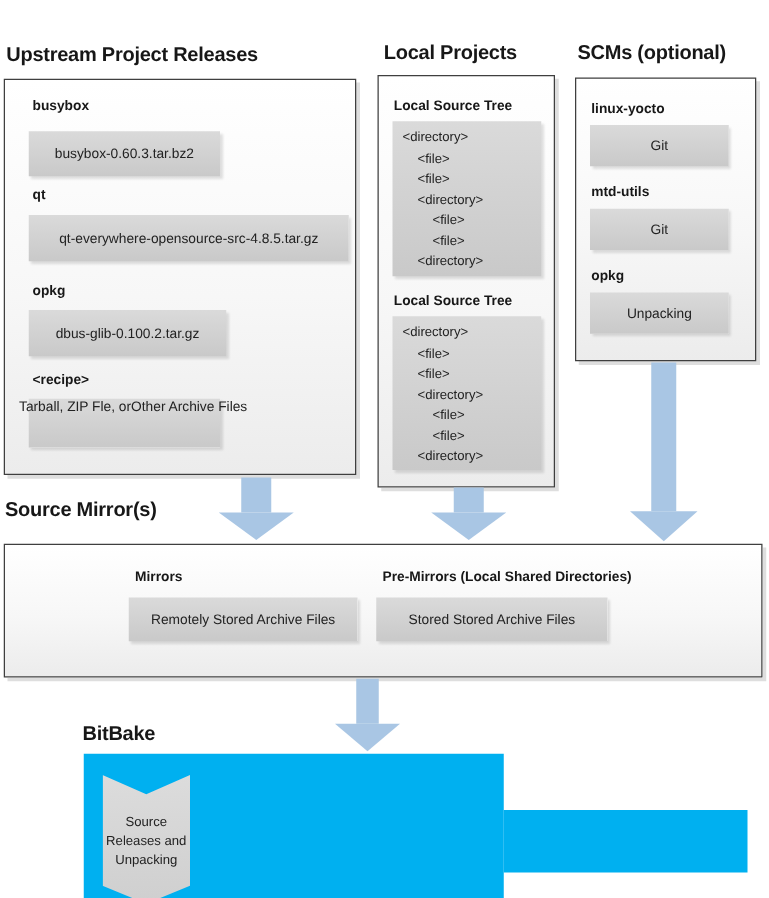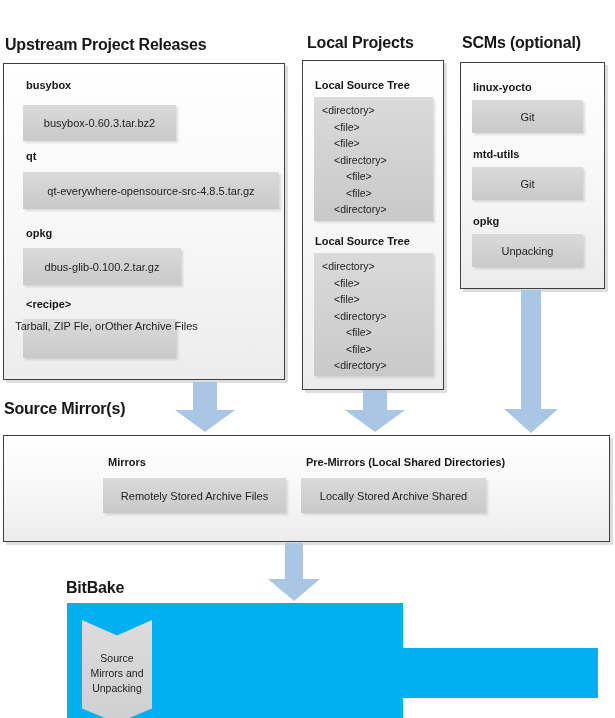--- a/index.html
+++ b/index.html
@@ -108,30 +108,30 @@
   <div class="arrow" style="left:504px;top:260px;width:54px;height:143px;">
     <div class="stem" style="width:20px;"></div>
     <div class="head" style="border-left-width:27px;border-right-width:27px;border-top-width:24px;"></div>
   </div>
 
   <div class="outer-box" style="left:3px;top:405px;width:607px;height:107px;">
     <div class="lbl" style="left:104px;top:20px;">Mirrors</div>
     <div class="gbox" style="left:99px;top:42px;width:183px;height:35px;text-align:right;">Remotely Stored Archive Files</div>
 
     <div class="lbl" style="left:302px;top:20px;">Pre-Mirrors (Local Shared Directories)</div>
-    <div class="gbox" style="left:297px;top:42px;width:185px;height:35px;">Locally Stored Archive Shared</div>
+    <div class="gbox" style="left:297px;top:42px;width:185px;height:35px;">Stored Stored Archive Files</div>
   </div>
 
   <div class="arrow" style="left:268px;top:513px;width:52px;height:58px;">
     <div class="stem" style="width:18px;"></div>
     <div class="head" style="border-left-width:26px;border-right-width:26px;border-top-width:22px;"></div>
   </div>
 
   <div class="bb-main"></div>
   <div class="bb-tab"></div>
 
   <div class="ribbon">
     <div class="rl">Source</div>
-    <div class="rl">Mirrors and</div>
+    <div class="rl">Releases and</div>
     <div class="rl">Unpacking</div>
   </div>
 
 </div>
 
 </body></html>

